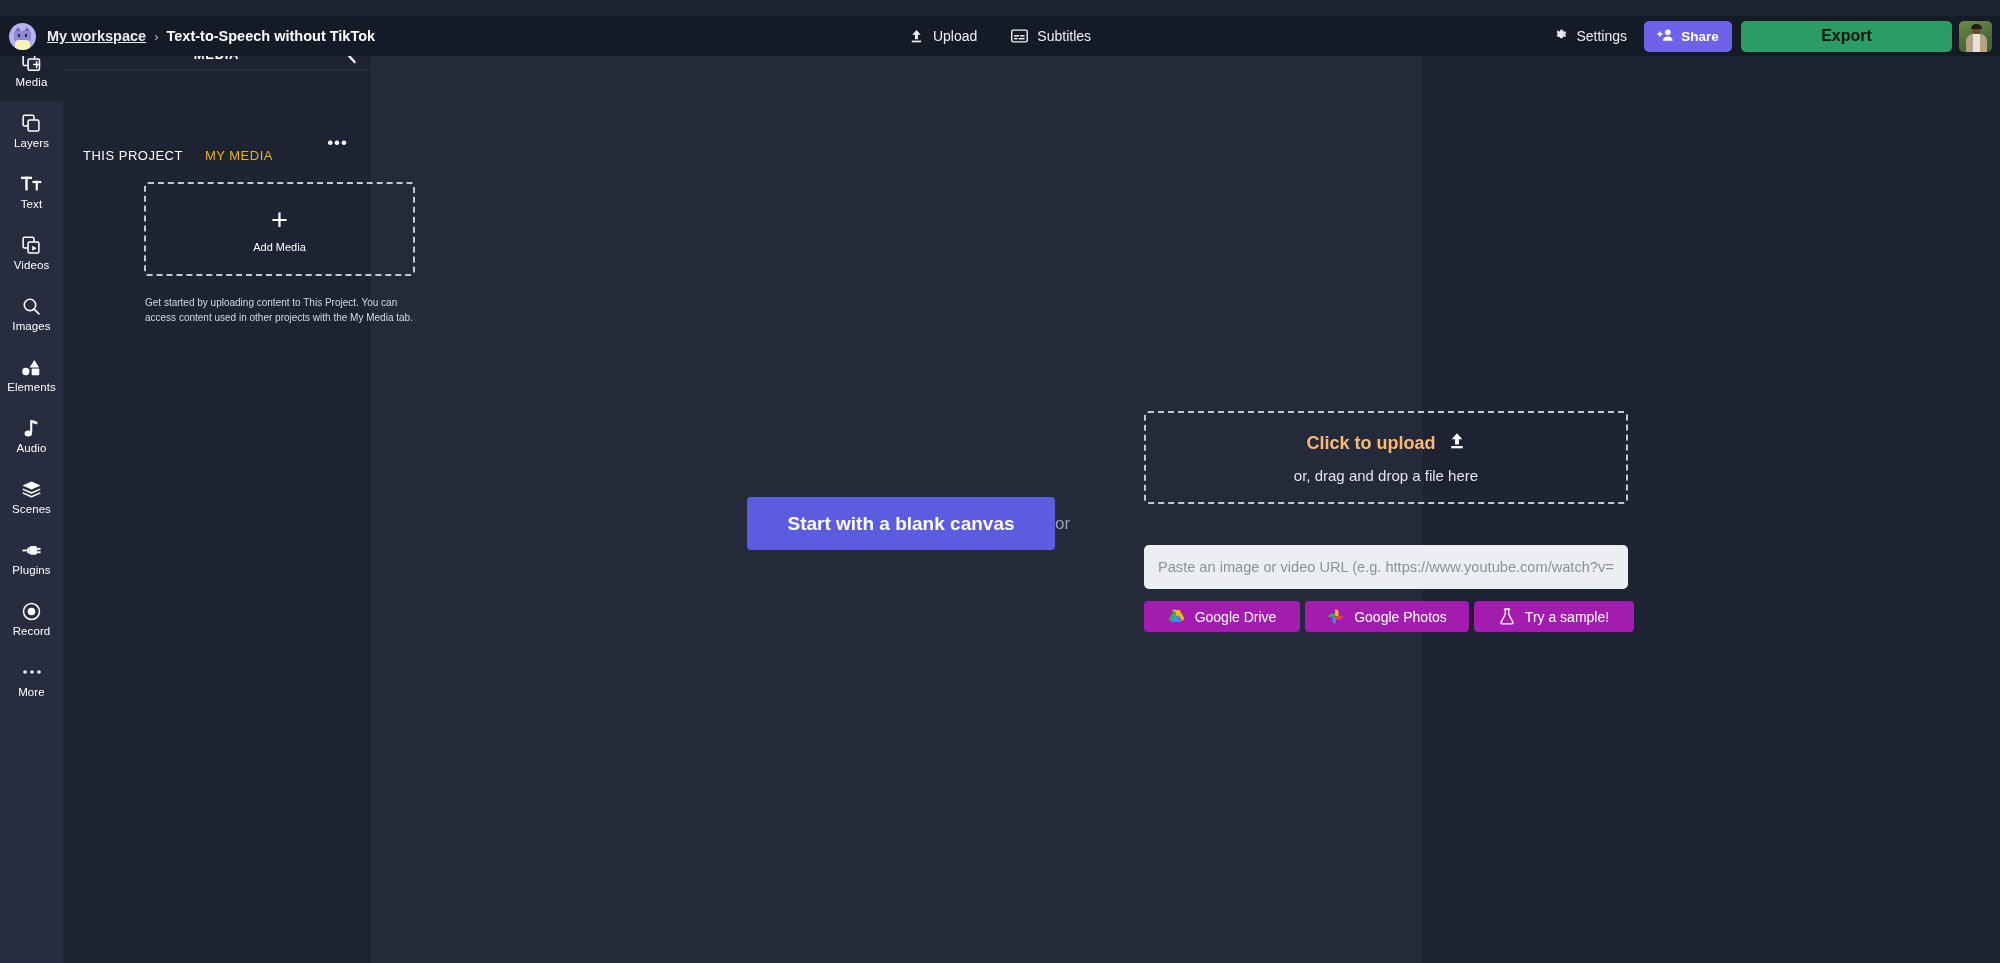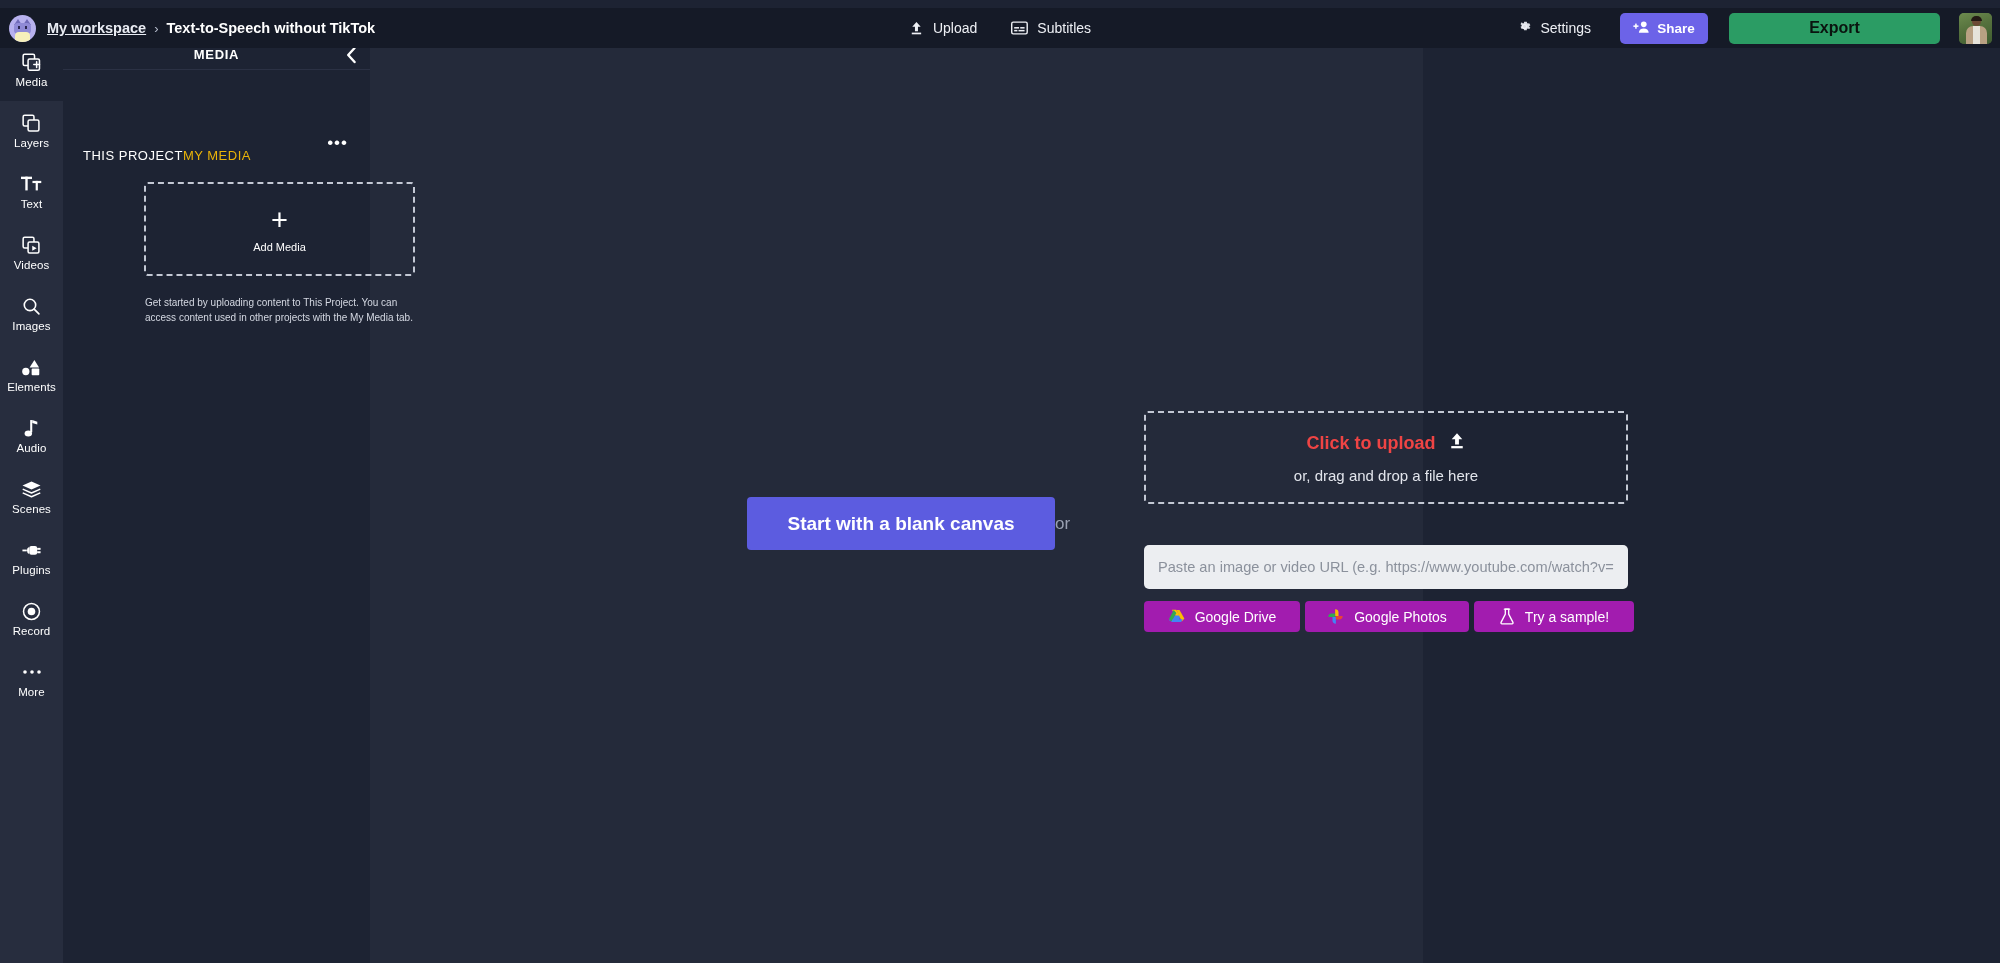--- a/index.html
+++ b/index.html
@@ -5,21 +5,21 @@
   * { box-sizing: border-box; margin: 0; padding: 0; }
   html, body {
     width: 2000px; height: 963px;
     background: #1d2333;
     font-family: "Liberation Sans", sans-serif;
     overflow: hidden;
   }
 
   
   #header {
-    position: absolute; left: 0; top: 8px; width: 2000px; height: 40px;
+    position: absolute; left: 0; top: 16px; width: 2000px; height: 40px;
     background: #151a27;
     display: flex; align-items: center;
     z-index: 40;
   }
   #hdr-left { display: flex; align-items: center; padding-left: 9px; gap: 0; }
   .ws-avatar {
     width: 27px; height: 27px; border-radius: 50%;
     background: #b7b1ee;
     position: relative; overflow: hidden; flex: none;
   }
@@ -47,21 +47,21 @@
     display: flex; align-items: center; gap: 34px;
   }
   .hdr-btn {
     display: flex; align-items: center; gap: 9px;
     color: #eef0f5; font-size: 14px; cursor: pointer; white-space: nowrap;
   }
   .hdr-btn svg { display: block; }
 
   #hdr-right {
     position: absolute; right: 0; top: 0; height: 40px;
-    display: flex; align-items: center; gap: 12px;
+    display: flex; align-items: center; gap: 0;
   }
   #settings-btn {
     display: flex; align-items: center; gap: 8px;
     color: #eef0f5; font-size: 14px; cursor: pointer;
     margin-right: 17px; white-space: nowrap;
   }
   #share-btn {
     width: 88px; height: 31px; background: #6c63e8; border-radius: 5px;
     display: flex; align-items: center; justify-content: center; gap: 7px;
     color: #fff; font-size: 13.5px; font-weight: 700; cursor: pointer;
@@ -116,21 +116,21 @@
   #panel-title { color: #ffffff; font-size: 13px; font-weight: 700; letter-spacing: .7px; }
   #panel-collapse {
     position: absolute; right: 12px; top: 50%; transform: translateY(-50%);
     cursor: pointer; color: #ffffff; line-height: 0;
   }
   #panel-more {
     position: absolute; right: 22px; top: 94px; cursor: pointer;
     color: #ffffff; font-size: 17px; letter-spacing: 1px; line-height: 1;
   }
   #panel-tabs {
-    position: absolute; left: 20px; top: 108px; display: flex; 
+    position: absolute; left: 20px; top: 108px; display: flex; gap: 22px;
   }
   .ptab { font-size: 13px; letter-spacing: .5px; cursor: pointer; }
   .ptab.active { color: #ffffff; }
   .ptab.inactive { color: #eab308; }
   #add-media {
     position: absolute; left: 81px; top: 142px; width: 271px; height: 94px;
     border: 2px dashed #c3c8d4; border-radius: 4px;
     display: flex; flex-direction: column; align-items: center; justify-content: center;
     gap: 6px; cursor: pointer;
   }
@@ -163,21 +163,21 @@
   #or-text { color: #9aa1b2; font-size: 17px; }
 
   #upload-card {
     position: absolute; left: 1144px; top: 411px; width: 484px; height: 93px;
     border: 2px dashed #c3c8d4; border-radius: 4px;
     display: flex; flex-direction: column; align-items: center; justify-content: center;
     gap: 12px; cursor: pointer;
   }
   #upload-title {
     display: flex; align-items: center; gap: 12px;
-    color: #ef4444; font-size: 18px; font-weight: 700;
+    color: #fdba74; font-size: 18px; font-weight: 700;
   }
   #upload-sub { color: #e2e5ec; font-size: 15px; }
 
   #url-input {
     position: absolute; left: 1144px; top: 545px; width: 484px; height: 44px;
     background: #eceef1; border: none; border-radius: 5px;
     padding: 0 14px; font-family: "Liberation Sans", sans-serif;
     font-size: 14.6px; color: #3a3f4a;
   }
   #url-input::placeholder { color: #8b919c; }

